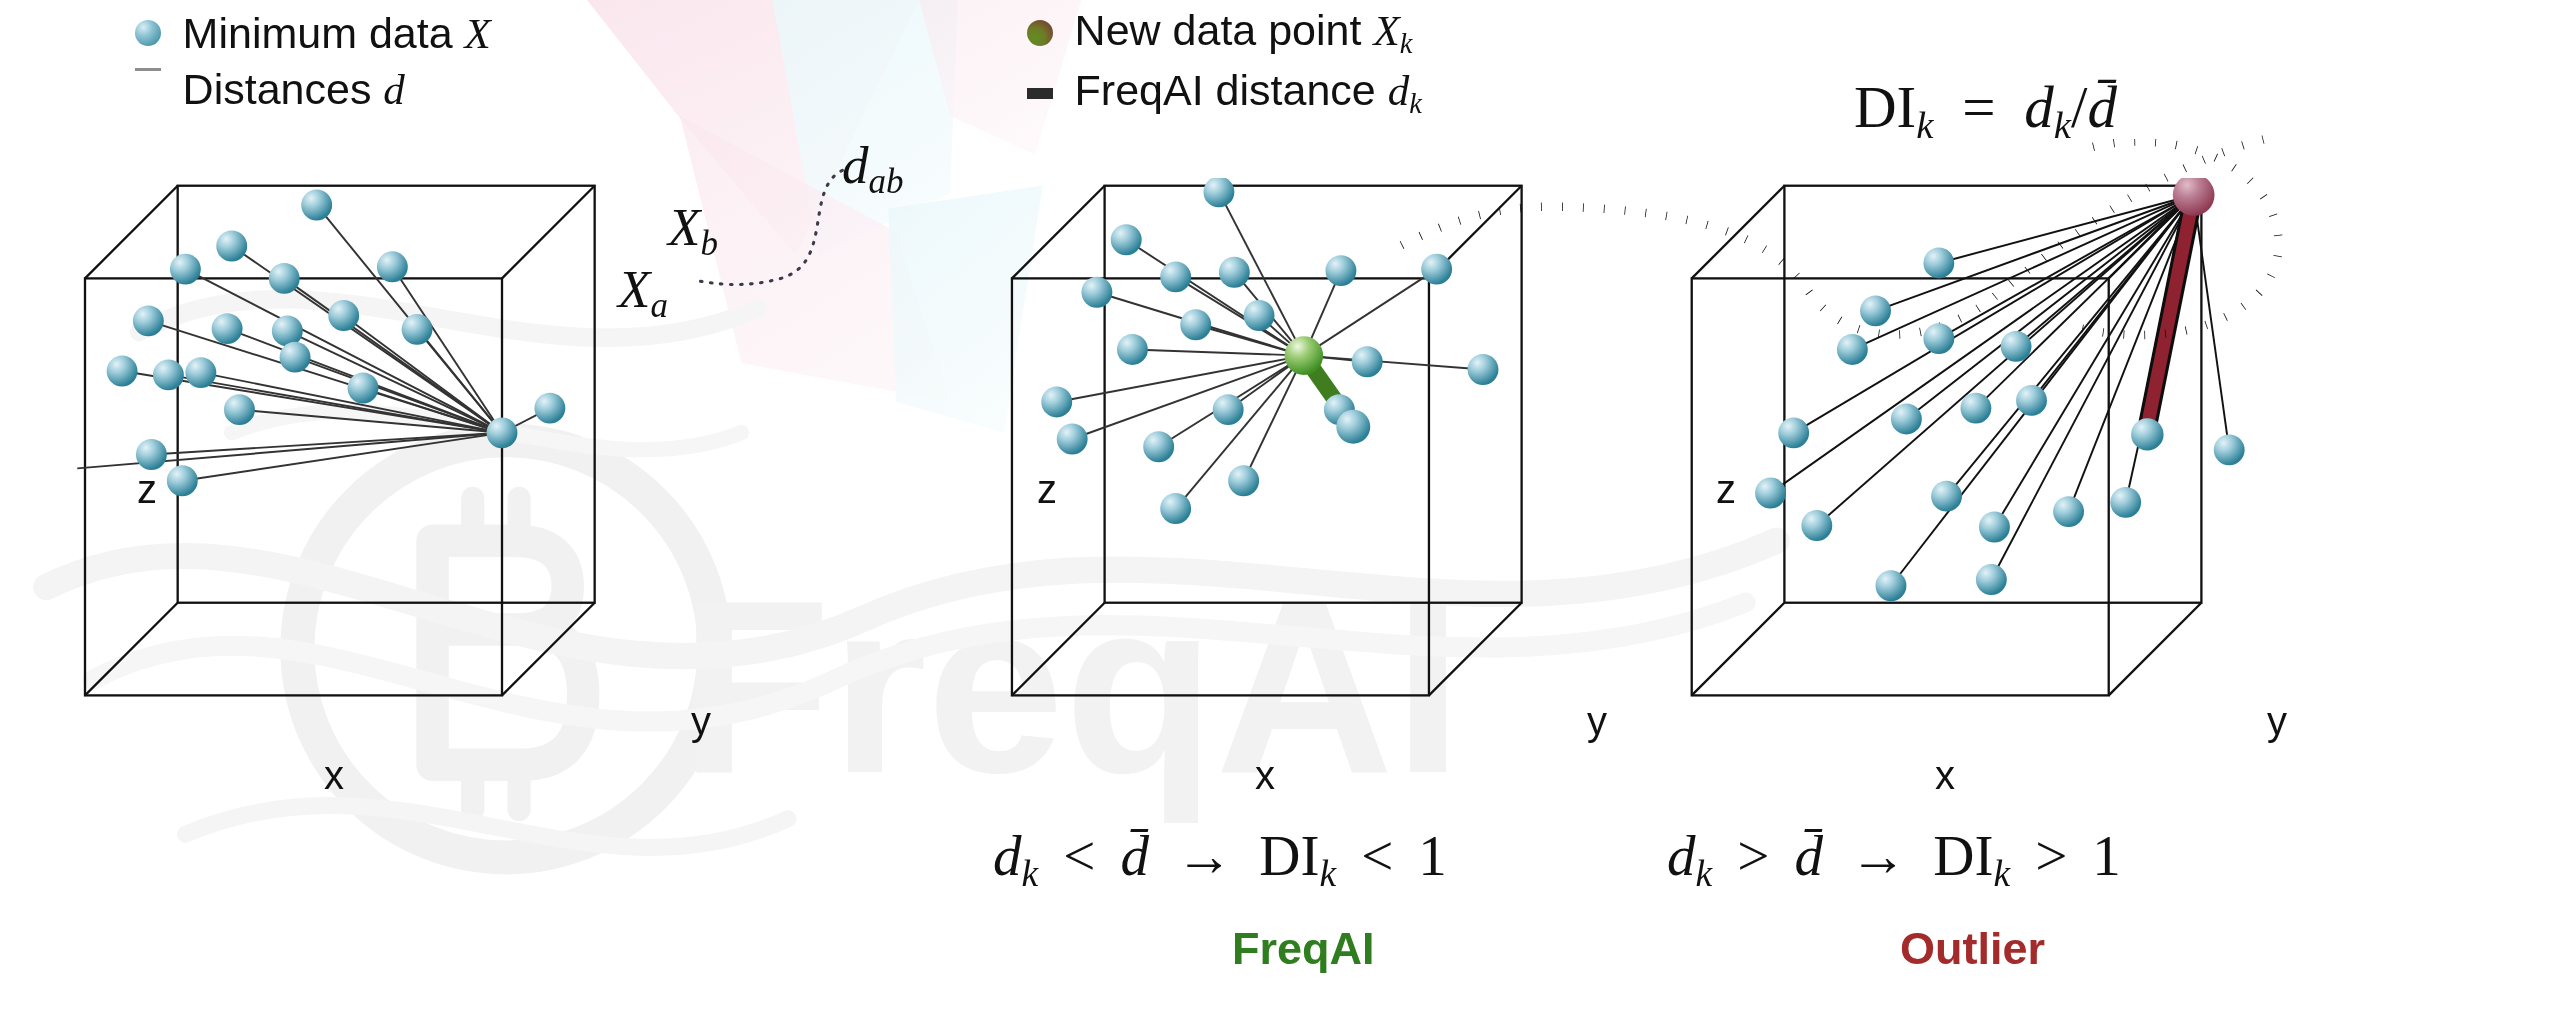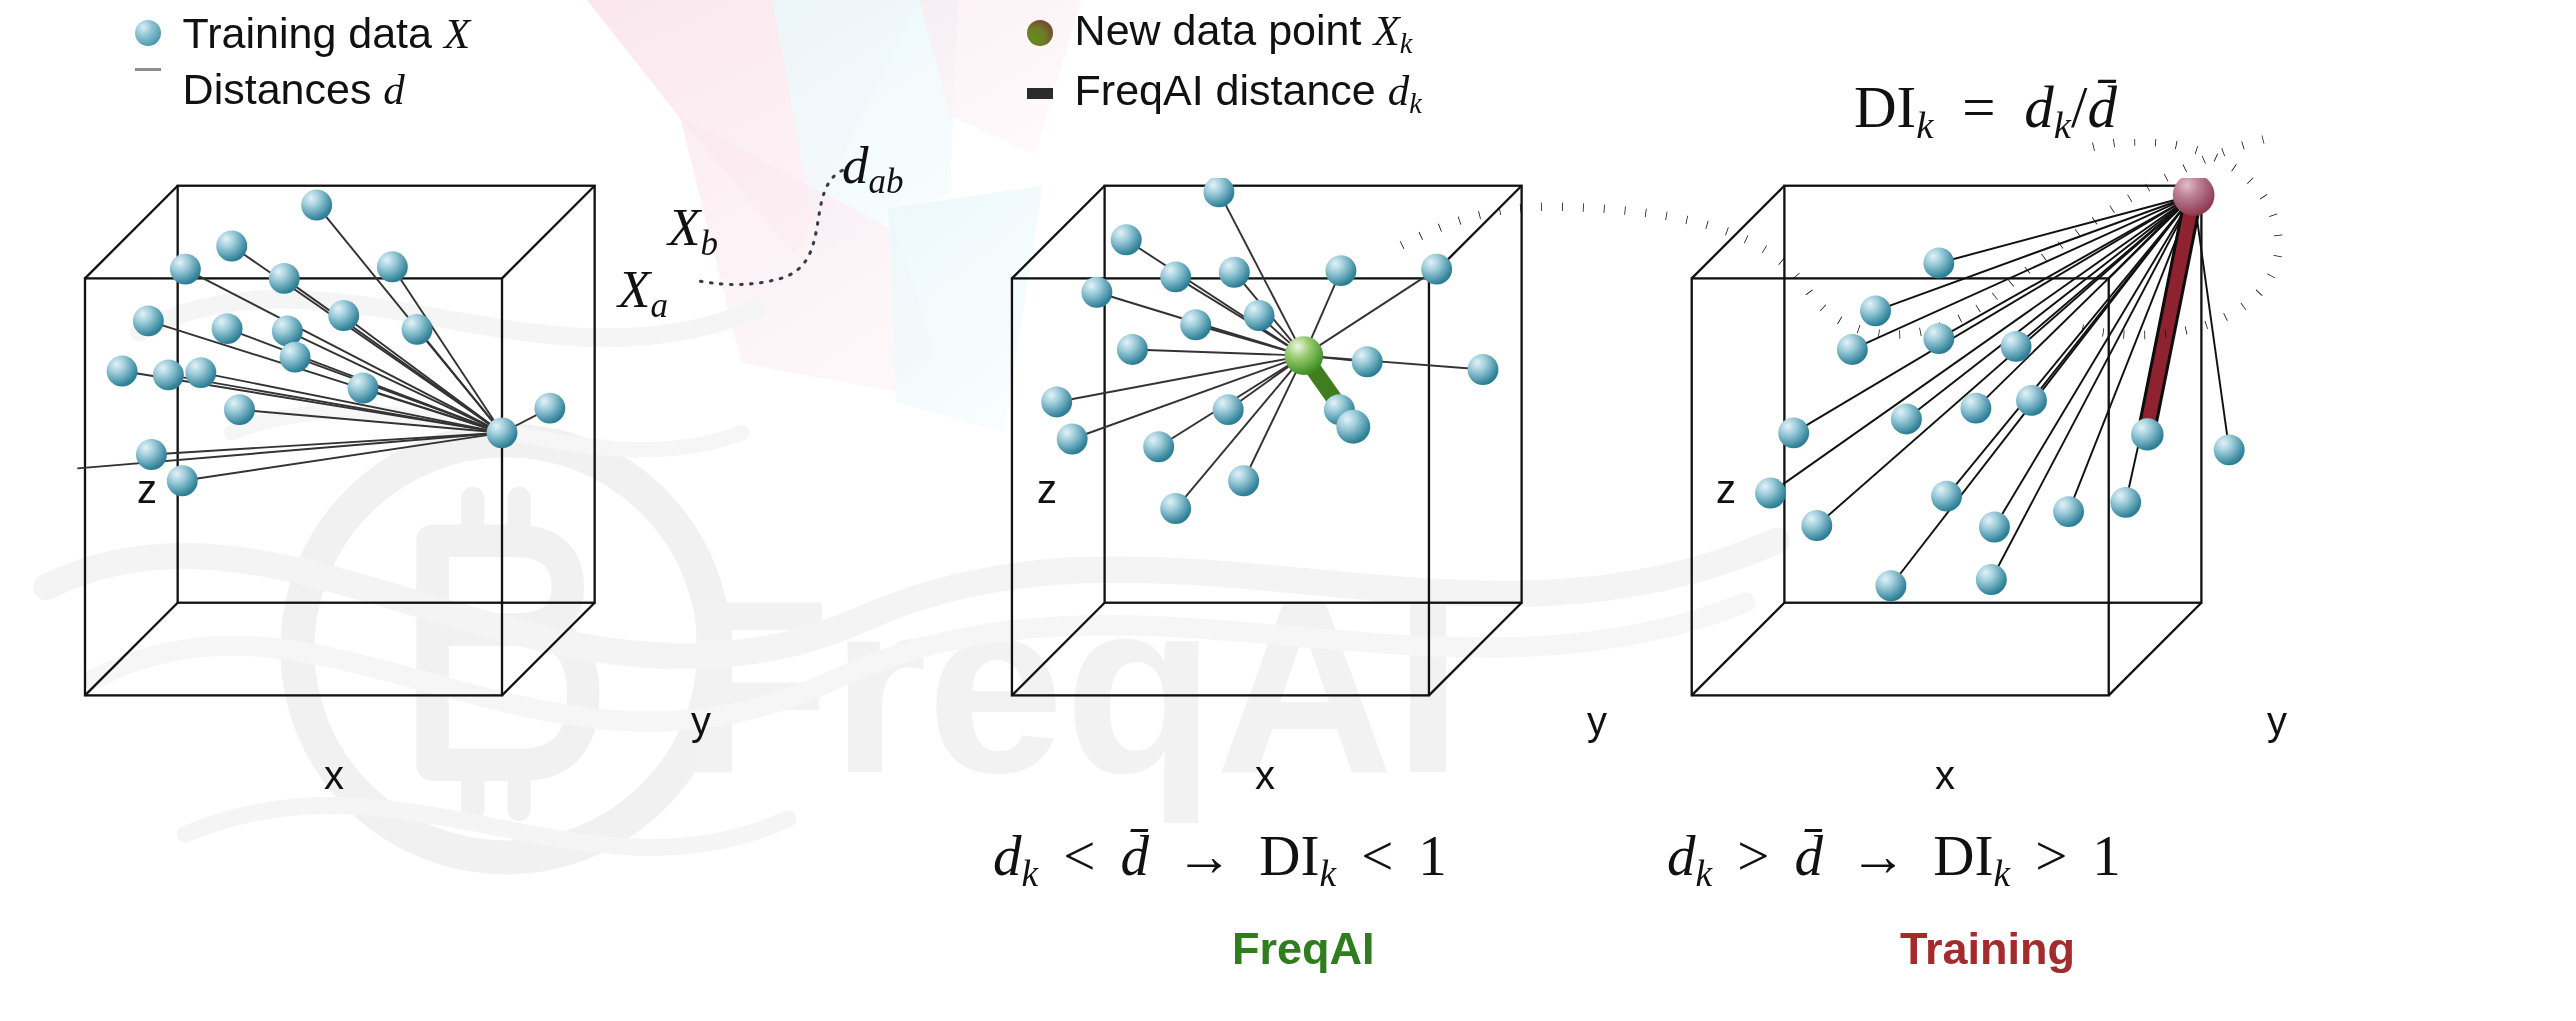--- a/index.html
+++ b/index.html
@@ -97,21 +97,21 @@
       <path d="M240 1080 C 520 960, 760 1180, 1020 1060" fill="none" stroke="#f5f5f5" stroke-width="22" stroke-linecap="round"></path>
       <path d="M300 560 C 520 470, 760 640, 960 560" fill="none" stroke="#f6f6f6" stroke-width="20" stroke-linecap="round"></path>
     </g>
   </svg>
 
   <div class="abs" style="left:135px; top:7.7px;">
     <div style="display:flex; align-items:center; height:51px;">
       <span style="width:26px;height:26px;border-radius:50%;margin-right:21.6px;
                    background: radial-gradient(circle at 32% 28%, #d9eef4 0%, #8cc3d3 35%, #2b7f96 100%);"></span>
       <span class="legend-text">
-        <span>Training data</span><span>&nbsp;</span><span class="math-inline">X</span>
+        <span>Minimum data</span><span>&nbsp;</span><span class="math-inline">X</span>
       </span>
     </div>
     <div style="display:flex; height:51px; margin-top:9.3px;">
       <span style="width:26px;height:3.1px;margin-right:21.6px;background:#8d8d8d;"></span>
       <span class="legend-text">
         <span>Distances</span><span>&nbsp;</span><span class="math-inline">d</span>
       </span>
     </div>
   </div>
 
@@ -386,16 +386,16 @@
 
   <div class="abs bar-label" style="left:1667px; top:823px; font-size:57px;">
     <span class="ital">d</span><span class="sub">k</span>
     <span style="margin:0 10.8px;">&gt;</span>
     <span class="ital">d̄</span>
     <span style="margin:0 12.4px;">→</span>
     <span class="upr">DI</span><span class="sub">k</span>
     <span style="margin:0 10.8px;">&gt;</span>
     <span>1</span>
   </div>
-  <div class="abs verdict" style="left:1900px; top:923px; color:#a32b2b;">Training</div>
+  <div class="abs verdict" style="left:1900px; top:923px; color:#a32b2b;">Outlier</div>
 
 </div>
 
 
 </body></html>

